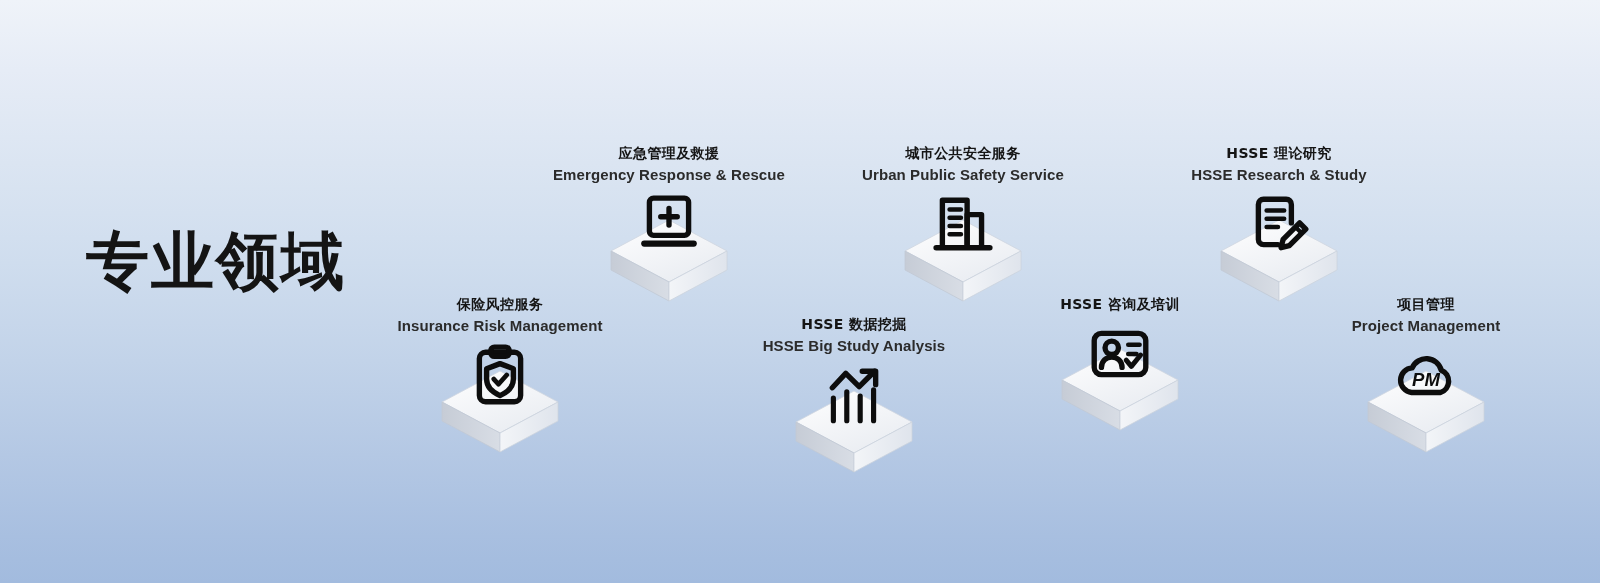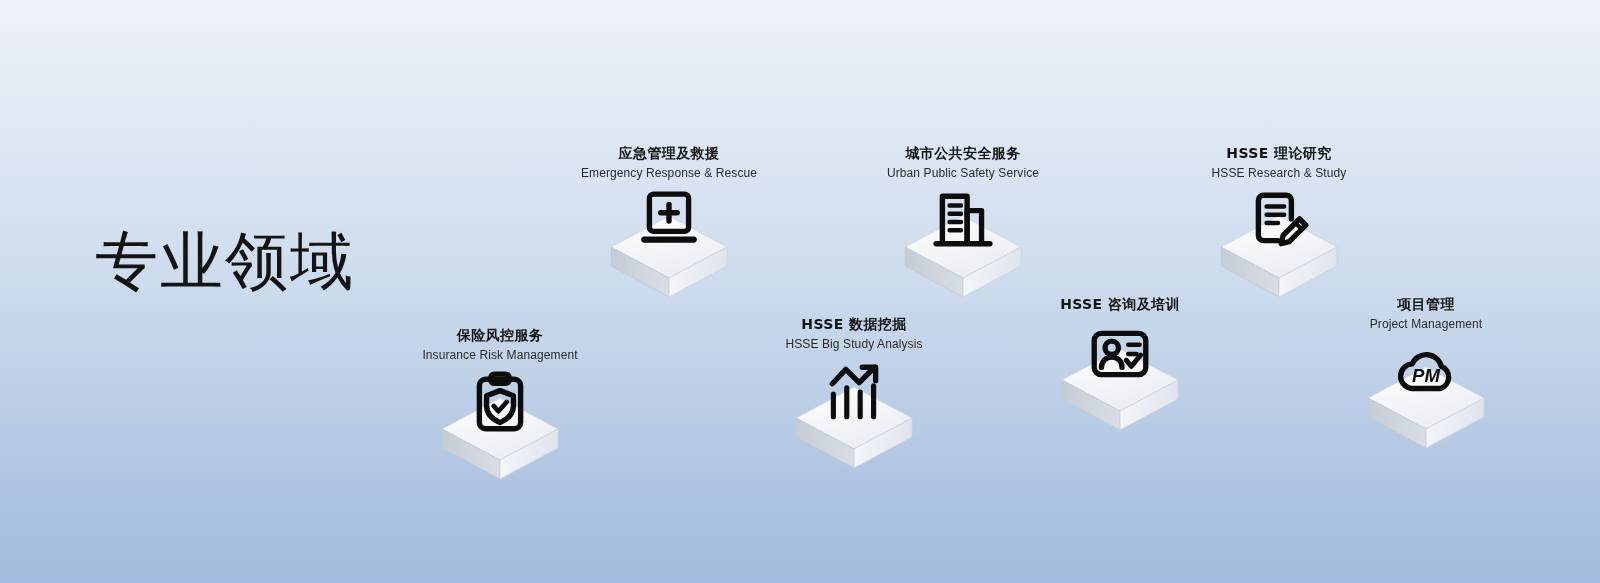--- a/index.html
+++ b/index.html
@@ -27,49 +27,48 @@
         #a2bbde 100%);
     overflow: hidden;
   }
 
   
   .page-title {
     position: absolute;
     left: 86px;
     top: 228px;
     font-size: 63px;
-    font-weight: 400;
+    font-weight: 700;
     letter-spacing: 2px;
     color: #141414;
     line-height: 1.08;
     white-space: nowrap;
     font-family: "DejaVu Sans", "Liberation Sans", sans-serif;
-    margin-left: 9px;
   }
 
   
   .pillar {
     position: absolute;
     width: 300px;
     margin-left: -150px;
     text-align: center;
   }
   .pillar-cn {
     font-size: 14px;
     font-weight: 700;
     color: #151515;
     letter-spacing: 0.4px;
     line-height: 1.2;
     white-space: nowrap;
     font-family: "DejaVu Sans", "Liberation Sans", sans-serif;
   }
   .pillar-en {
     margin-top: 4px;
-    font-size: 12px;
-    font-weight: 400;
+    font-size: 15px;
+    font-weight: 700;
     color: #2b2b2b;
     letter-spacing: 0.1px;
     line-height: 1.2;
     white-space: nowrap;
     font-family: "Liberation Sans", "DejaVu Sans", sans-serif;
   }
   .pillar-art {
     position: relative;
     width: 300px;
     height: 112px;
@@ -95,21 +94,21 @@
   .glyph svg, .pedestal svg { display: block; width: 100%; height: 100%; }
 </style>
 </head>
 <body>
 
 <div id="stage">
 
   <div class="page-title">专业领域</div>
 
   <div id="pillars-layer">
-      <div class="pillar" style="left: 500px; top: 296px; margin-top: 31px;">
+      <div class="pillar" style="left: 500px; top: 296px;">
         <div class="pillar-cn">保险风控服务</div>
         <div class="pillar-en">Insurance Risk Management</div>
         <div class="pillar-art">
           <div class="pedestal">
             <svg viewBox="0 0 124 86" xmlns="http://www.w3.org/2000/svg">
               <defs>
                 <linearGradient id="topf" x1="0" y1="0" x2="0.6" y2="1">
                   <stop offset="0%" stop-color="#ffffff"></stop>
                   <stop offset="100%" stop-color="#eaedf2"></stop>
                 </linearGradient>

